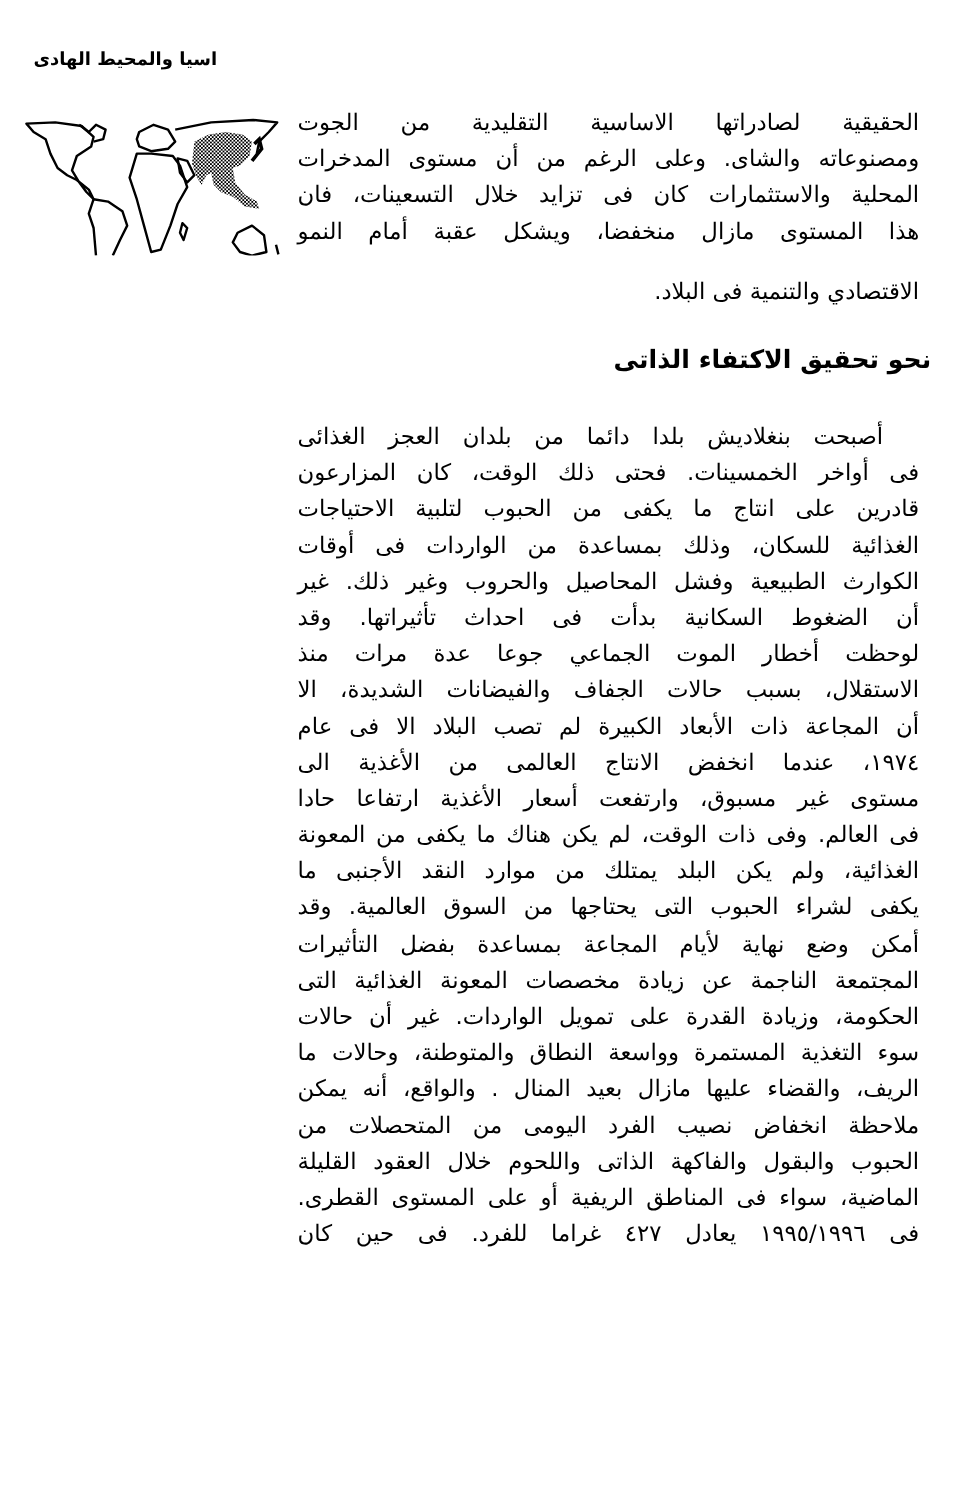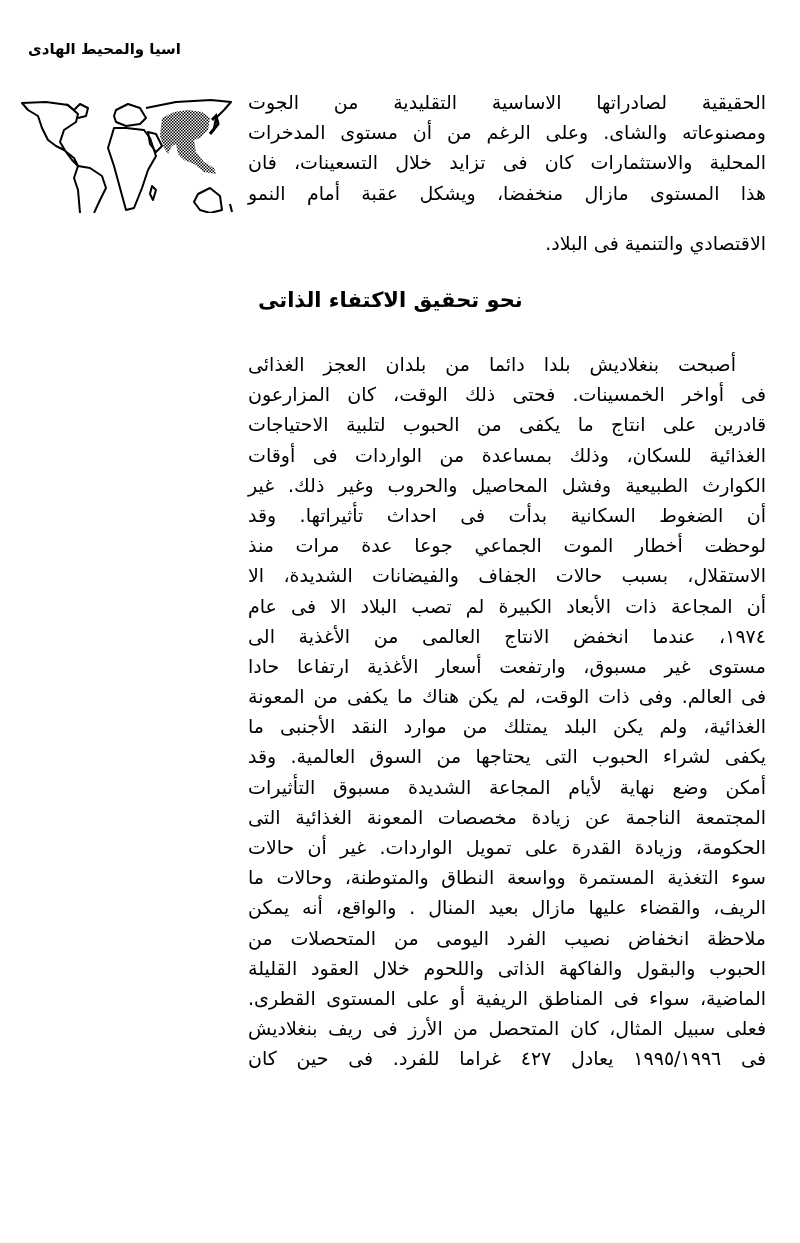--- a/index.html
+++ b/index.html
@@ -4,21 +4,21 @@
 <style>
   html, body { margin:0; padding:0; background:#ffffff; }
   body { width:800px; height:1243px; position:relative; overflow:hidden; font-family:"DejaVu Sans", sans-serif; color:#000; }
   .header { position:absolute; top:40px; left:28px; font-size:15px; font-weight:bold; direction:rtl; }
   .map { position:absolute; left:16px; top:88px; width:235px; height:125px; }
   .col { position:absolute; left:248px; width:518px; direction:rtl; text-align:justify; text-align-last:right; }
   .line { display:block; font-size:19px; line-height:30.2px; height:30.2px; white-space:nowrap; text-align:justify; text-align-last:justify; }
   .line.last { text-align-last:right;margin-top:20px; }
   .line.indent { padding-right:30px; }
   .p1 { top:87px; }
-  .heading { position:absolute; top:288px; left:258px; width:518px; direction:rtl; text-align:left; font-size:21px; font-weight:bold; }
+  .heading { position:absolute; top:288px; left:258px; width:518px; direction:rtl; text-align:right; font-size:21px; font-weight:bold; }
   .p2 { top:349px; }
 </style>
 </head>
 <body>
 
 <div class="header">اسيا والمحيط الهادى</div>
 
 <div class="map">
   <svg width="235" height="125" viewBox="0 0 235 125">
     <defs>
@@ -73,23 +73,22 @@
   <span class="line">الكوارث الطبيعية وفشل المحاصيل والحروب وغير ذلك. غير</span>
   <span class="line">أن الضغوط السكانية بدأت فى احداث تأثيراتها. وقد</span>
   <span class="line">لوحظت أخطار الموت الجماعي جوعا عدة مرات منذ</span>
   <span class="line">الاستقلال، بسبب حالات الجفاف والفيضانات الشديدة، الا</span>
   <span class="line">أن المجاعة ذات الأبعاد الكبيرة لم تصب البلاد الا فى عام</span>
   <span class="line">١٩٧٤، عندما انخفض الانتاج العالمى من الأغذية الى</span>
   <span class="line">مستوى غير مسبوق، وارتفعت أسعار الأغذية ارتفاعا حادا</span>
   <span class="line">فى العالم. وفى ذات الوقت، لم يكن هناك ما يكفى من المعونة</span>
   <span class="line">الغذائية، ولم يكن البلد يمتلك من موارد النقد الأجنبى ما</span>
   <span class="line">يكفى لشراء الحبوب التى يحتاجها من السوق العالمية. وقد</span>
-  <span class="line">أمكن وضع نهاية لأيام المجاعة الشديدة مسبوق التأثيرات</span>
+  <span class="line">أمكن وضع نهاية لأيام المجاعة بمساعدة بفضل التأثيرات</span>
   <span class="line">المجتمعة الناجمة عن زيادة مخصصات المعونة الغذائية التى</span>
   <span class="line">الحكومة، وزيادة القدرة على تمويل الواردات. غير أن حالات</span>
   <span class="line">سوء التغذية المستمرة وواسعة النطاق والمتوطنة، وحالات ما</span>
   <span class="line">الريف، والقضاء عليها مازال بعيد المنال . والواقع، أنه يمكن</span>
   <span class="line">ملاحظة انخفاض نصيب الفرد اليومى من المتحصلات من</span>
   <span class="line">الحبوب والبقول والفاكهة الذاتى واللحوم خلال العقود القليلة</span>
   <span class="line">الماضية، سواء فى المناطق الريفية أو على المستوى القطرى.</span>
-  <span class="line">فعلى سبيل المثال، كان المتحصل من الأرز فى ريف بنغلاديش</span>
   <span class="line">فى ١٩٩٥/١٩٩٦ يعادل ٤٢٧ غراما للفرد. فى حين كان</span>
 </div>
 
 </body></html>

